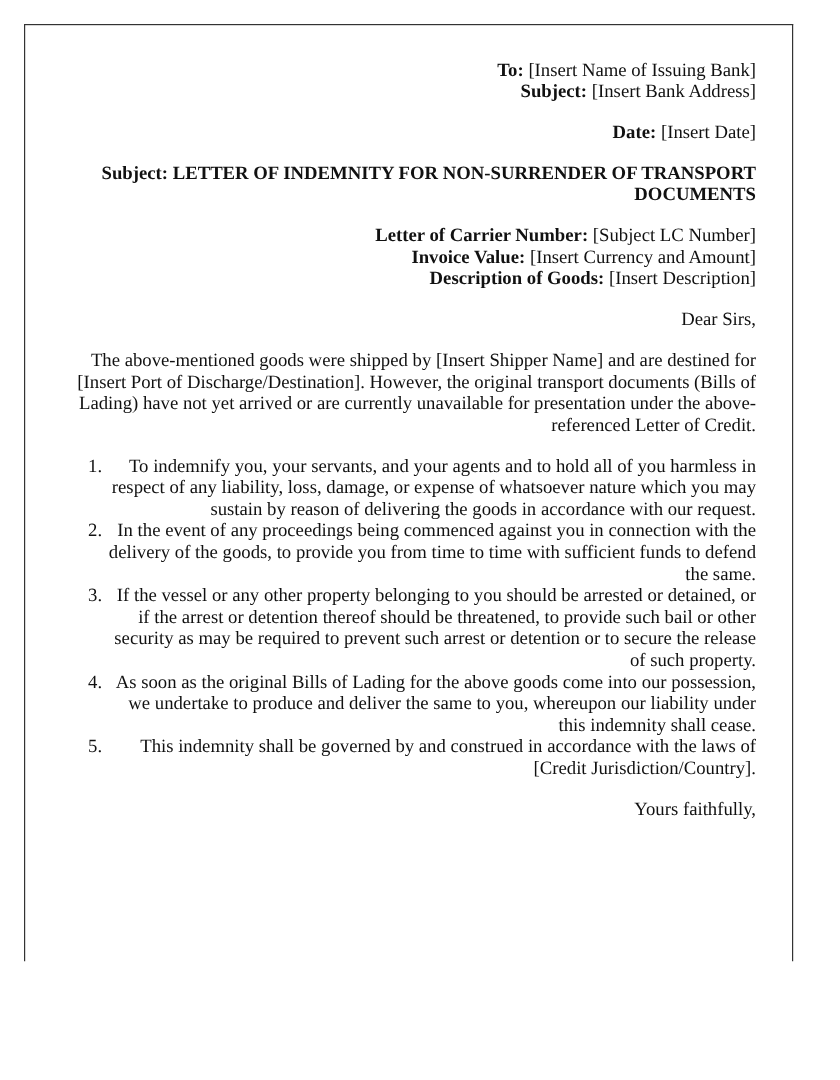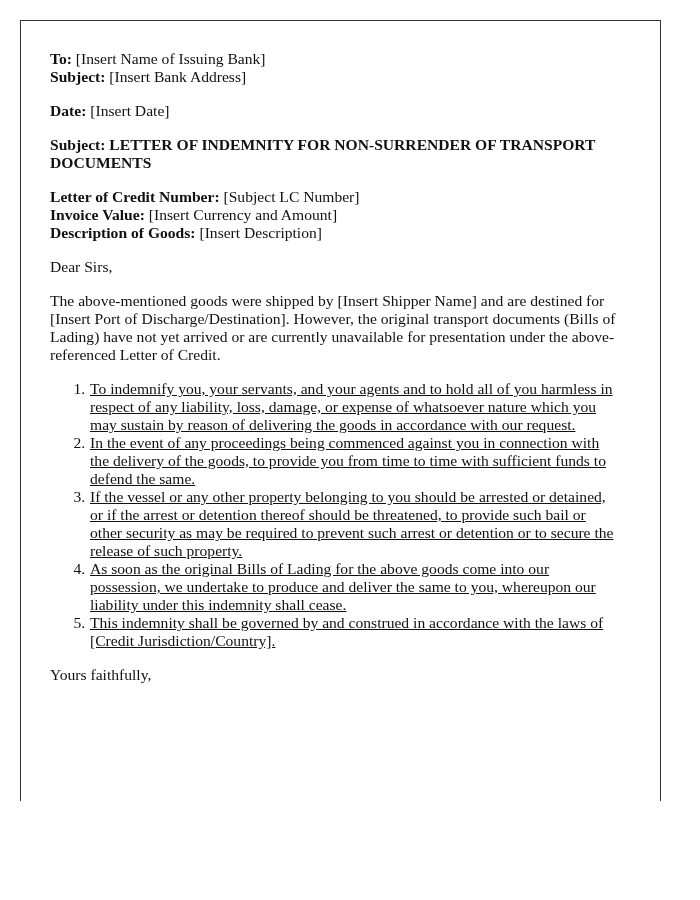--- a/index.html
+++ b/index.html
@@ -9,20 +9,21 @@
       width: 700px;
       height: 900px;
       overflow: hidden;
     }
     .viewport {
       position: absolute;
       left: 0; top: 0;
       width: 700px;
       height: 801px;
       overflow: hidden;
+      text-align: right;
     }
     .letter {
       position: absolute;
       left: 20px;
       top: 20px;
       width: 580px;
       border: 1px solid #333333;
       border-bottom: none;
       padding: 29px 30px 40px 29px;
       font-family: "Liberation Serif", serif;
@@ -31,23 +32,22 @@
       color: #111111;
       min-height: 900px;
     }
     .letter p {
       margin: 0 0 16px 0;
     }
     .letter b { font-weight: bold; }
     .block { margin-bottom: 16px; }
     .line { display: block; }
     ol.terms {
-      margin: 0 10px 16px 0;
+      margin: 0 0 16px 0;
       padding-left: 39px;
-      text-decoration: underline;
     }
     ol.terms li {
       margin: 0;
       padding-left: 1px;
     }
   </style>
 </head>
 <body>
 
 <div class="viewport">
@@ -60,21 +60,21 @@
 
     <div class="block">
       <span class="line"><b>Date:</b><span> [Insert Date]</span></span>
     </div>
 
     <div class="block">
       <b>Subject:</b><b> LETTER OF INDEMNITY FOR NON-SURRENDER OF TRANSPORT DOCUMENTS</b>
     </div>
 
     <div class="block">
-      <span class="line"><b>Letter of Credit Number:</b><span> [Subject LC Number]</span></span>
+      <span class="line"><b>Letter of Carrier Number:</b><span> [Subject LC Number]</span></span>
       <span class="line"><b>Invoice Value:</b><span> [Insert Currency and Amount]</span></span>
       <span class="line"><b>Description of Goods:</b><span> [Insert Description]</span></span>
     </div>
 
     <p>Dear Sirs,</p>
     <p>The above-mentioned goods were shipped by [Insert Shipper Name] and are destined for [Insert Port of Discharge/Destination]. However, the original transport documents (Bills of Lading) have not yet arrived or are currently unavailable for presentation under the above-referenced Letter of Credit.</p>
 
     <ol class="terms">
       <li>To indemnify you, your servants, and your agents and to hold all of you harmless in respect of any liability, loss, damage, or expense of whatsoever nature which you may sustain by reason of delivering the goods in accordance with our request.</li>
       <li>In the event of any proceedings being commenced against you in connection with the delivery of the goods, to provide you from time to time with sufficient funds to defend the same.</li>

